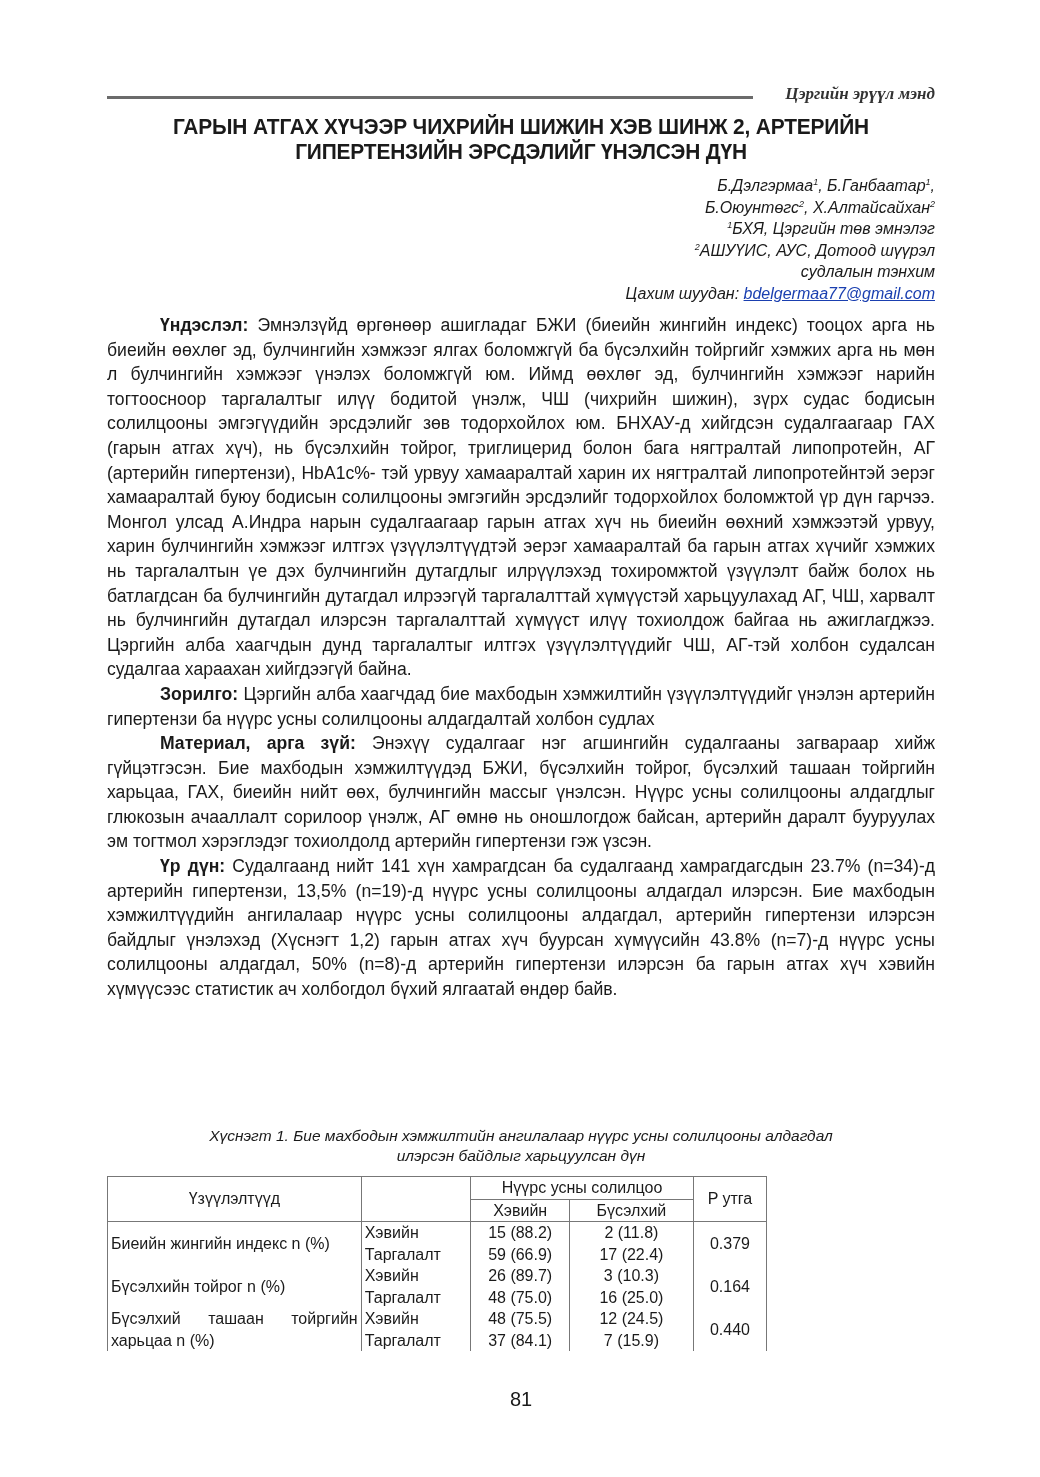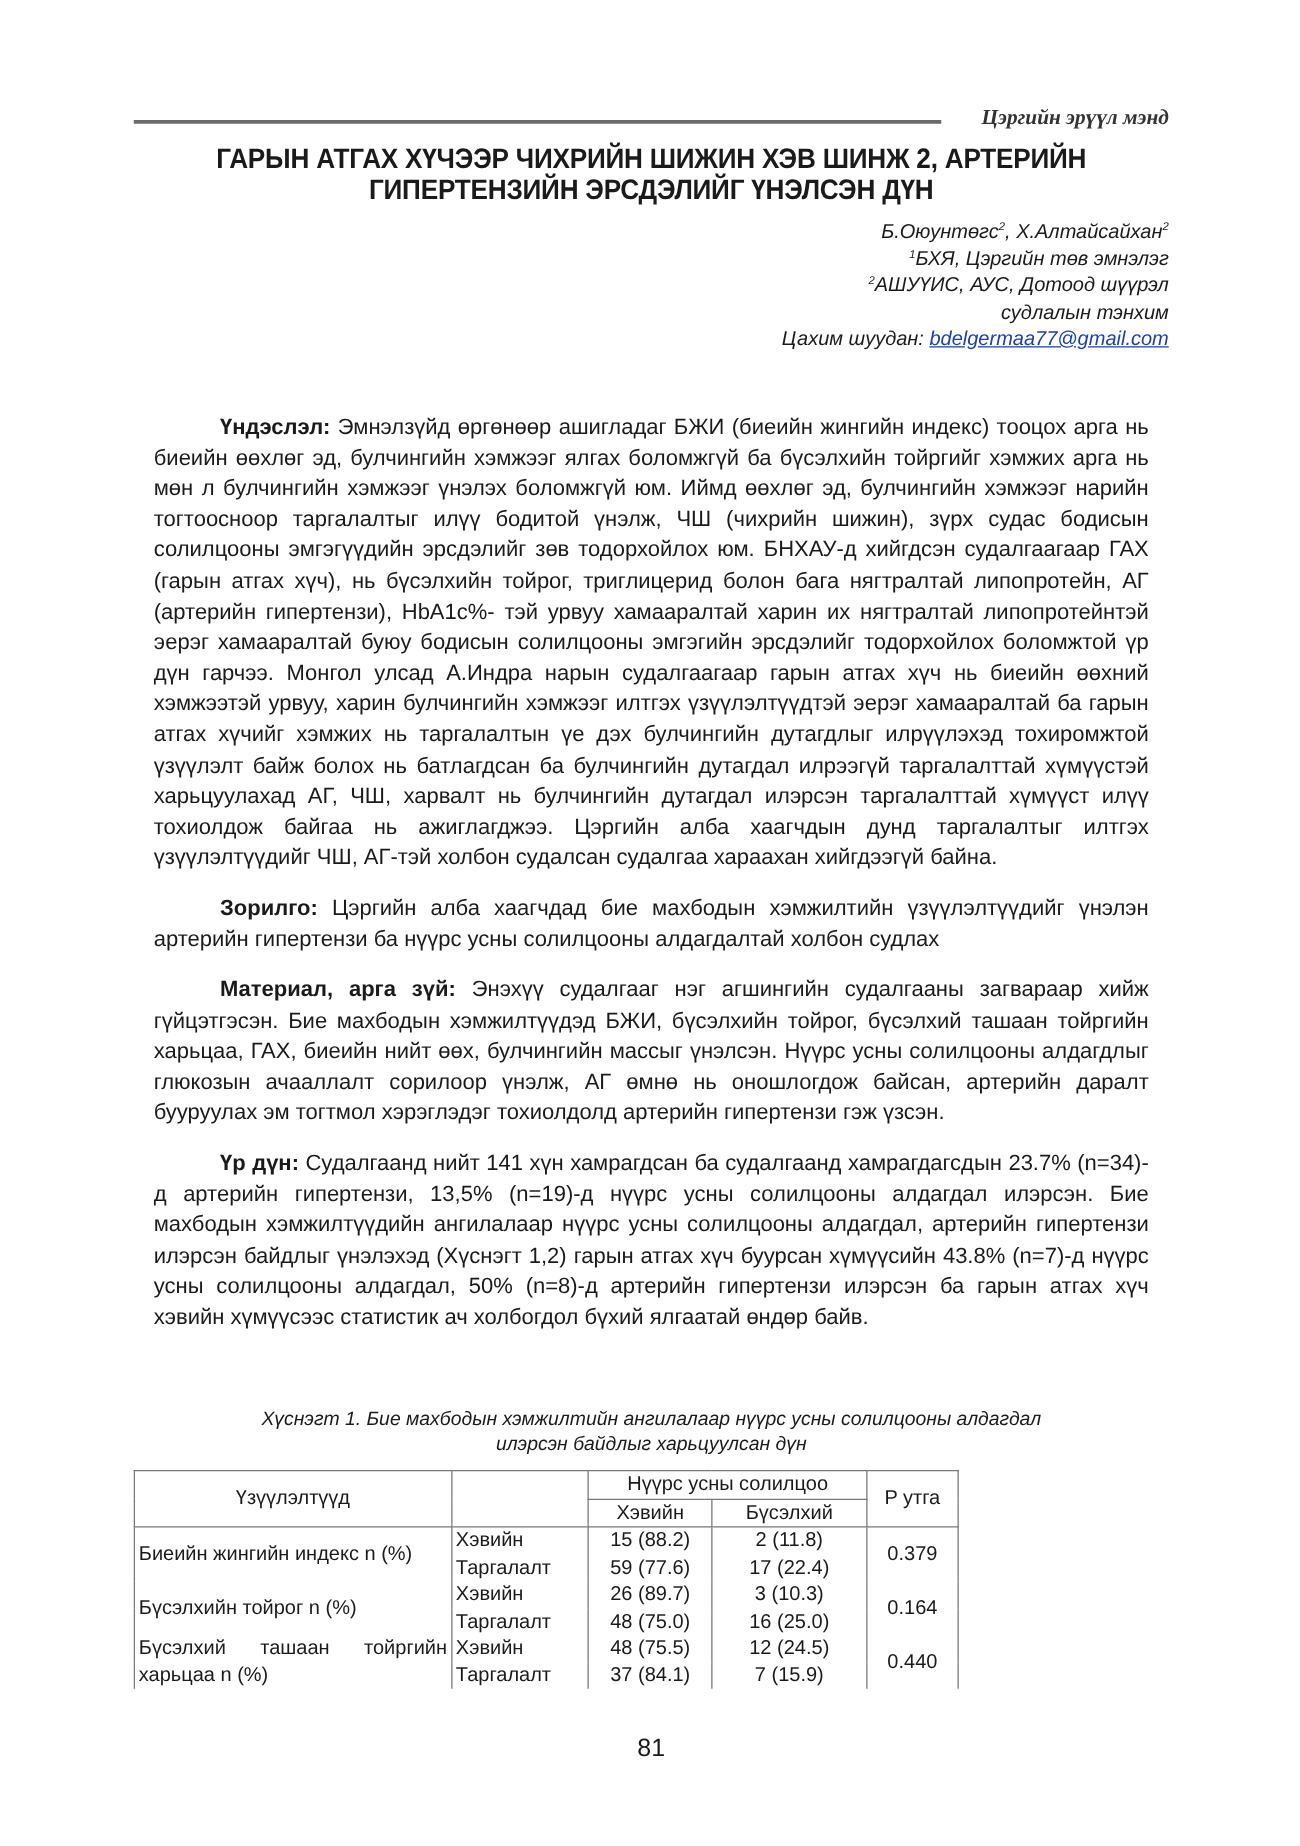--- a/index.html
+++ b/index.html
@@ -6,21 +6,21 @@
   body { width: 1040px; height: 1477px; position: relative; overflow: hidden; color: #1a1a1a; }
   .page { position: absolute; left: 107px; top: 0; width: 828px; }
   .running-header { position: absolute; top: 84px; left: 0; width: 828px; height: 24px; }
   .running-header .rule { position: absolute; left: 0; top: 12px; width: 646px; height: 3px; background: #6b6b6b; }
   .running-header .journal { position: absolute; right: 0; top: 0; font-family: "Liberation Serif", serif; font-style: italic; font-weight: bold; font-size: 17px; color: #333; }
   .title { position: absolute; top: 114px; left: 0; width: 828px; text-align: center; font-family: "Liberation Sans", sans-serif; font-weight: bold; font-size: 22.5px; line-height: 25px; color: #1a1a1a; letter-spacing: -0.2px; transform: scaleX(0.93); transform-origin: center top; }
   .authors { position: absolute; top: 175px; right: 0; width: 500px; text-align: right; font-family: "Liberation Sans", sans-serif; font-style: italic; font-size: 16px; line-height: 21.5px; color: #1a1a1a; }
   .authors sup { font-size: 9px; vertical-align: 6px; line-height: 0; }
   .authors a { color: #1a3fb0; text-decoration: underline; }
   .body { position: absolute; top: 313px; left: 0; width: 828px; font-family: "Liberation Sans", sans-serif; font-size: 17.6px; line-height: 24.6px; color: #1a1a1a; text-align: justify; }
-  .body p { margin: 16px; text-indent: 53px; }
+  .body p { margin: 0; text-indent: 53px; }
   .body b { font-weight: bold; }
   .caption { position: absolute; top: 1126px; left: 0; width: 828px; text-align: center; font-family: "Liberation Sans", sans-serif; font-style: italic; font-size: 15.5px; line-height: 20px; color: #1a1a1a; }
   table.data { position: absolute; top: 1176px; left: 0; width: 660px; border-collapse: collapse; font-family: "Liberation Sans", sans-serif; font-size: 16px; line-height: 21.5px; color: #1a1a1a; }
   table.data th, table.data td { border-left: 1px solid #777; border-right: 1px solid #777; padding: 0 3px; font-weight: normal; }
   table.data thead th { border-top: 1px solid #777; border-bottom: 1px solid #777; }
   table.data .c1 { width: 297px; }
   table.data .c2 { width: 127px; }
   table.data .c3 { width: 126px; }
   table.data .c4 { width: 160px; }
   table.data .c5 { width: 90px; }
@@ -38,20 +38,24 @@
     <div class="rule"></div>
     <div class="journal">Цэргийн эрүүл мэнд</div>
   </div>
 
   <div class="title">
     <div>ГАРЫН АТГАХ ХҮЧЭЭР ЧИХРИЙН ШИЖИН ХЭВ ШИНЖ 2, АРТЕРИЙН</div>
     <div>ГИПЕРТЕНЗИЙН ЭРСДЭЛИЙГ ҮНЭЛСЭН ДҮН</div>
   </div>
 
   <div class="authors">
+    <div>
+      <span>Б.Дэлгэрмаа</span><sup>1</sup>,
+      <span>Б.Ганбаатар</span><sup>1</sup>,
+    </div>
     <div>
       <span>Б.Оюунтөгс</span><sup>2</sup>,
       <span>Х.Алтайсайхан</span><sup>2</sup>
     </div>
     <div><sup>1</sup><span>БХЯ, Цэргийн төв эмнэлэг</span></div>
     <div><sup>2</sup><span>АШУҮИС, АУС, Дотоод шүүрэл</span></div>
     <div>судлалын тэнхим</div>
     <div>
       <span>Цахим шуудан: </span><a>bdelgermaa77@gmail.com</a>
     </div>
@@ -85,21 +89,21 @@
     <tbody>
       <tr>
         <td class="left" rowspan="2">Биеийн жингийн индекс n (%)</td>
         <td class="left">Хэвийн</td>
         <td class="center">15 (88.2)</td>
         <td class="center">2 (11.8)</td>
         <td class="center" rowspan="2">0.379</td>
       </tr>
       <tr>
         <td class="left">Таргалалт</td>
-        <td class="center">59 (77.6)</td>
+        <td class="center">59 (66.9)</td>
         <td class="center">17 (22.4)</td>
       </tr>
       <tr>
         <td class="left" rowspan="2">Бүсэлхийн тойрог n (%)</td>
         <td class="left">Хэвийн</td>
         <td class="center">26 (89.7)</td>
         <td class="center">3 (10.3)</td>
         <td class="center" rowspan="2">0.164</td>
       </tr>
       <tr>

